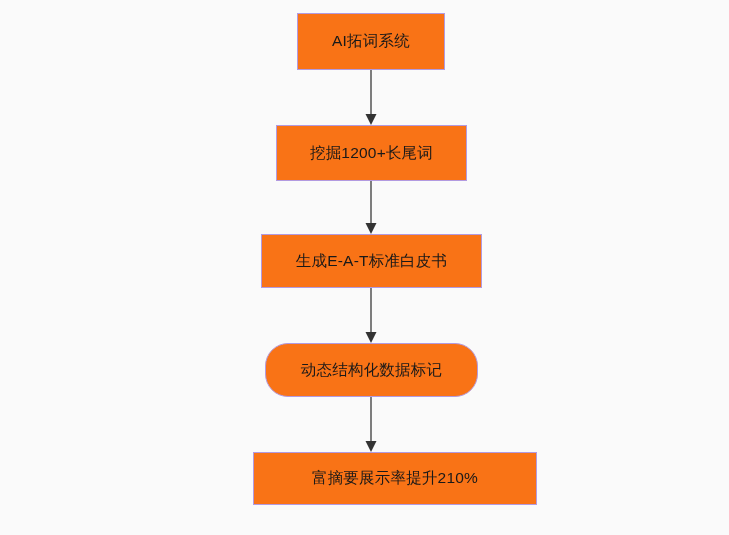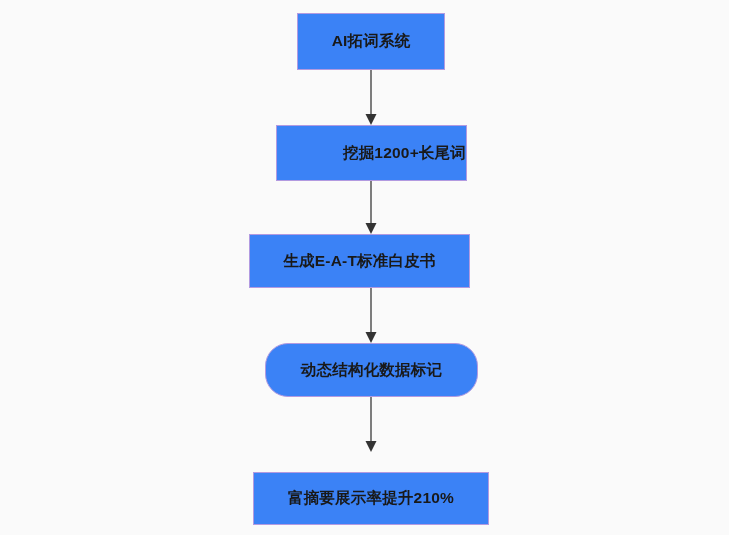--- a/index.html
+++ b/index.html
@@ -14,31 +14,30 @@
     overflow: hidden;
   }
   #flowchart {
     position: relative;
     width: 729px;
     height: 535px;
   }
   .node {
     position: absolute;
     box-sizing: border-box;
-    background: #3b82f6;
+    background: #f97316;
     border: 1.6px solid #b29ae0;
     display: flex;
     align-items: center;
     justify-content: center;
     color: #191919;
     font-size: 15.5px;
     line-height: 1.2;
     letter-spacing: 0.2px;
     white-space: nowrap;
-    font-weight: bold;
   }
   .node-label {
     display: block;
   }
   .edge {
     position: absolute;
     overflow: visible;
   }
   .edge line {
     stroke: #7d7d7d;
@@ -70,29 +69,29 @@
 
   <svg class="edge" style="left:361px; top:397px; width:20px; height:55px;" viewBox="0 0 20 55">
     <line x1="10" y1="0" x2="10" y2="47"></line>
     <polygon points="10,55 4.5,44 15.5,44"></polygon>
   </svg>
 
   <div class="node" style="left:297px; top:13px; width:148px; height:57px;">
     <span class="node-label">AI拓词系统</span>
   </div>
 
-  <div class="node" style="left:276px; top:125px; width:191px; height:56px;justify-content:flex-end;">
+  <div class="node" style="left:276px; top:125px; width:191px; height:56px;">
     <span class="node-label">挖掘1200+长尾词</span>
   </div>
 
-  <div class="node" style="left:249px; top:234px; width:221px; height:54px;align-items:center;">
+  <div class="node" style="left:261px; top:234px; width:221px; height:54px;align-items:center;">
     <span class="node-label">生成E-A-T标准白皮书</span>
   </div>
 
   <div class="node" style="left:265px; top:343px; width:213px; height:54px;border-radius:23px;">
     <span class="node-label">动态结构化数据标记</span>
   </div>
 
-  <div class="node" style="left:253px; top:472px; width:236px; height:53px;">
+  <div class="node" style="left:253px; top:452px; width:284px; height:53px;">
     <span class="node-label">富摘要展示率提升210%</span>
   </div>
 
 </div>
 
 </body></html>

